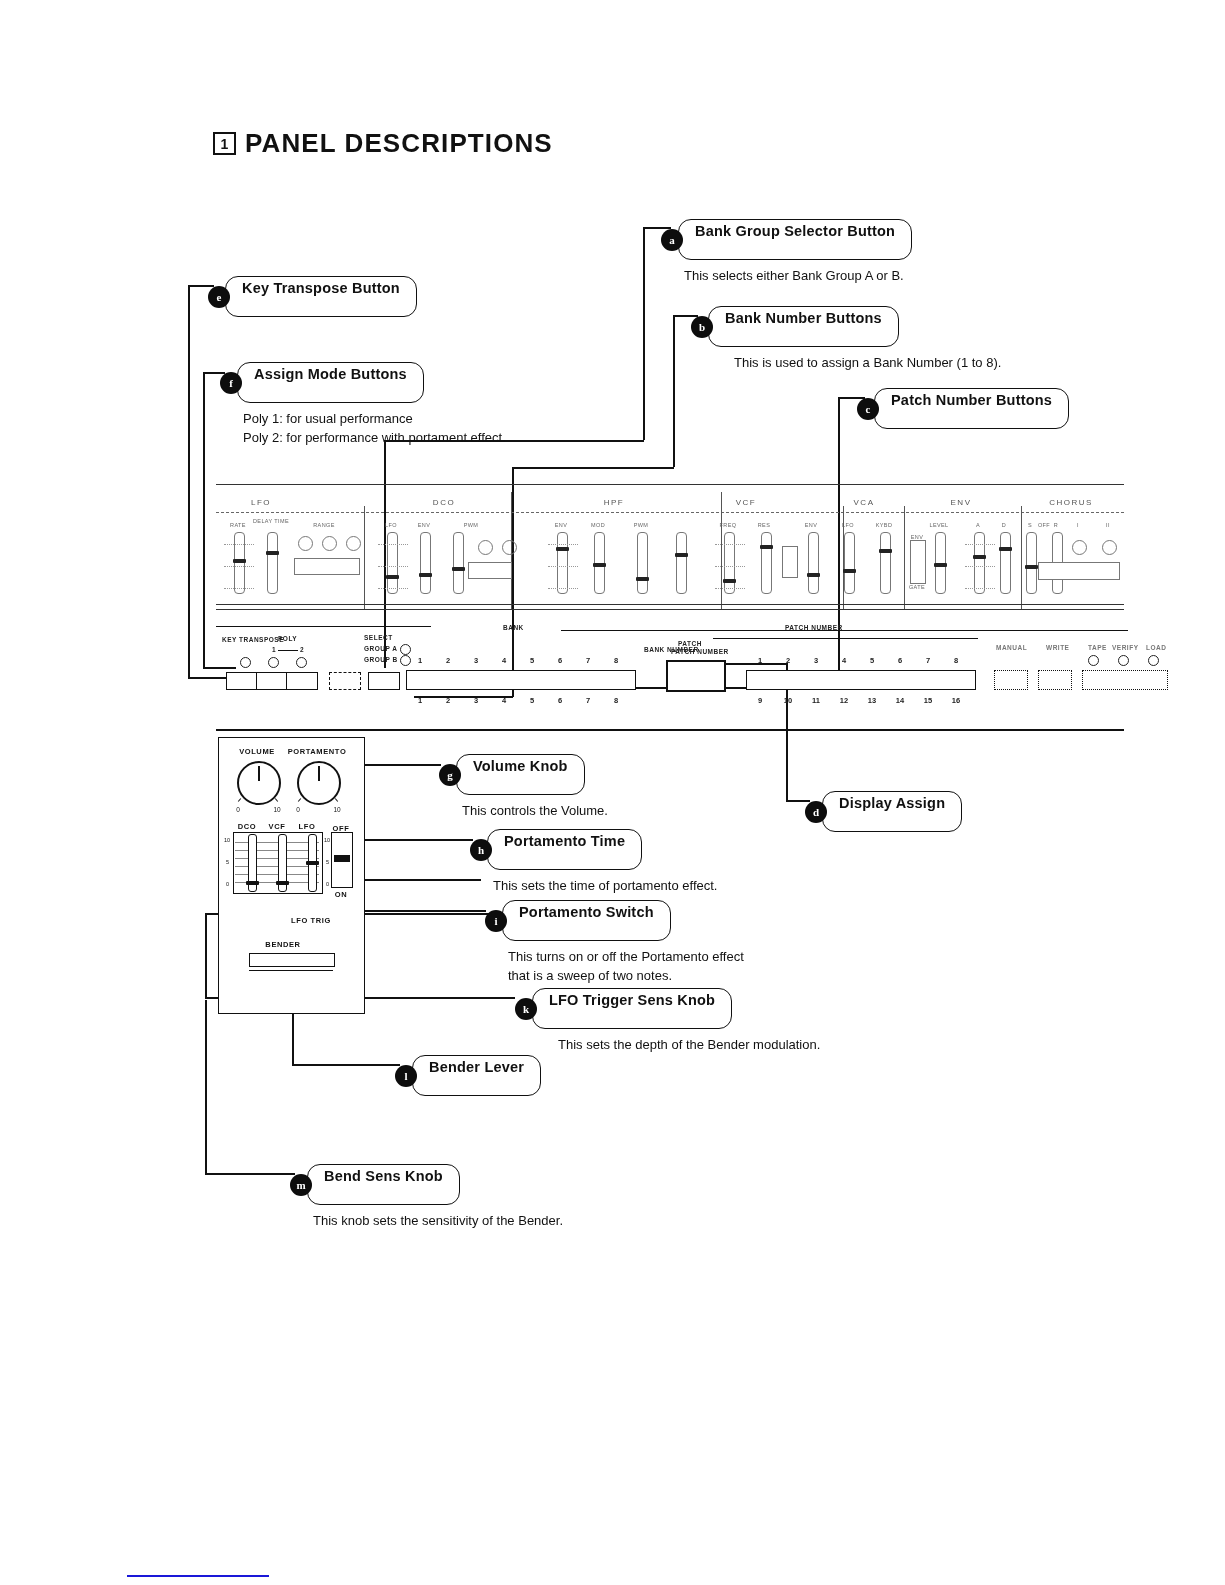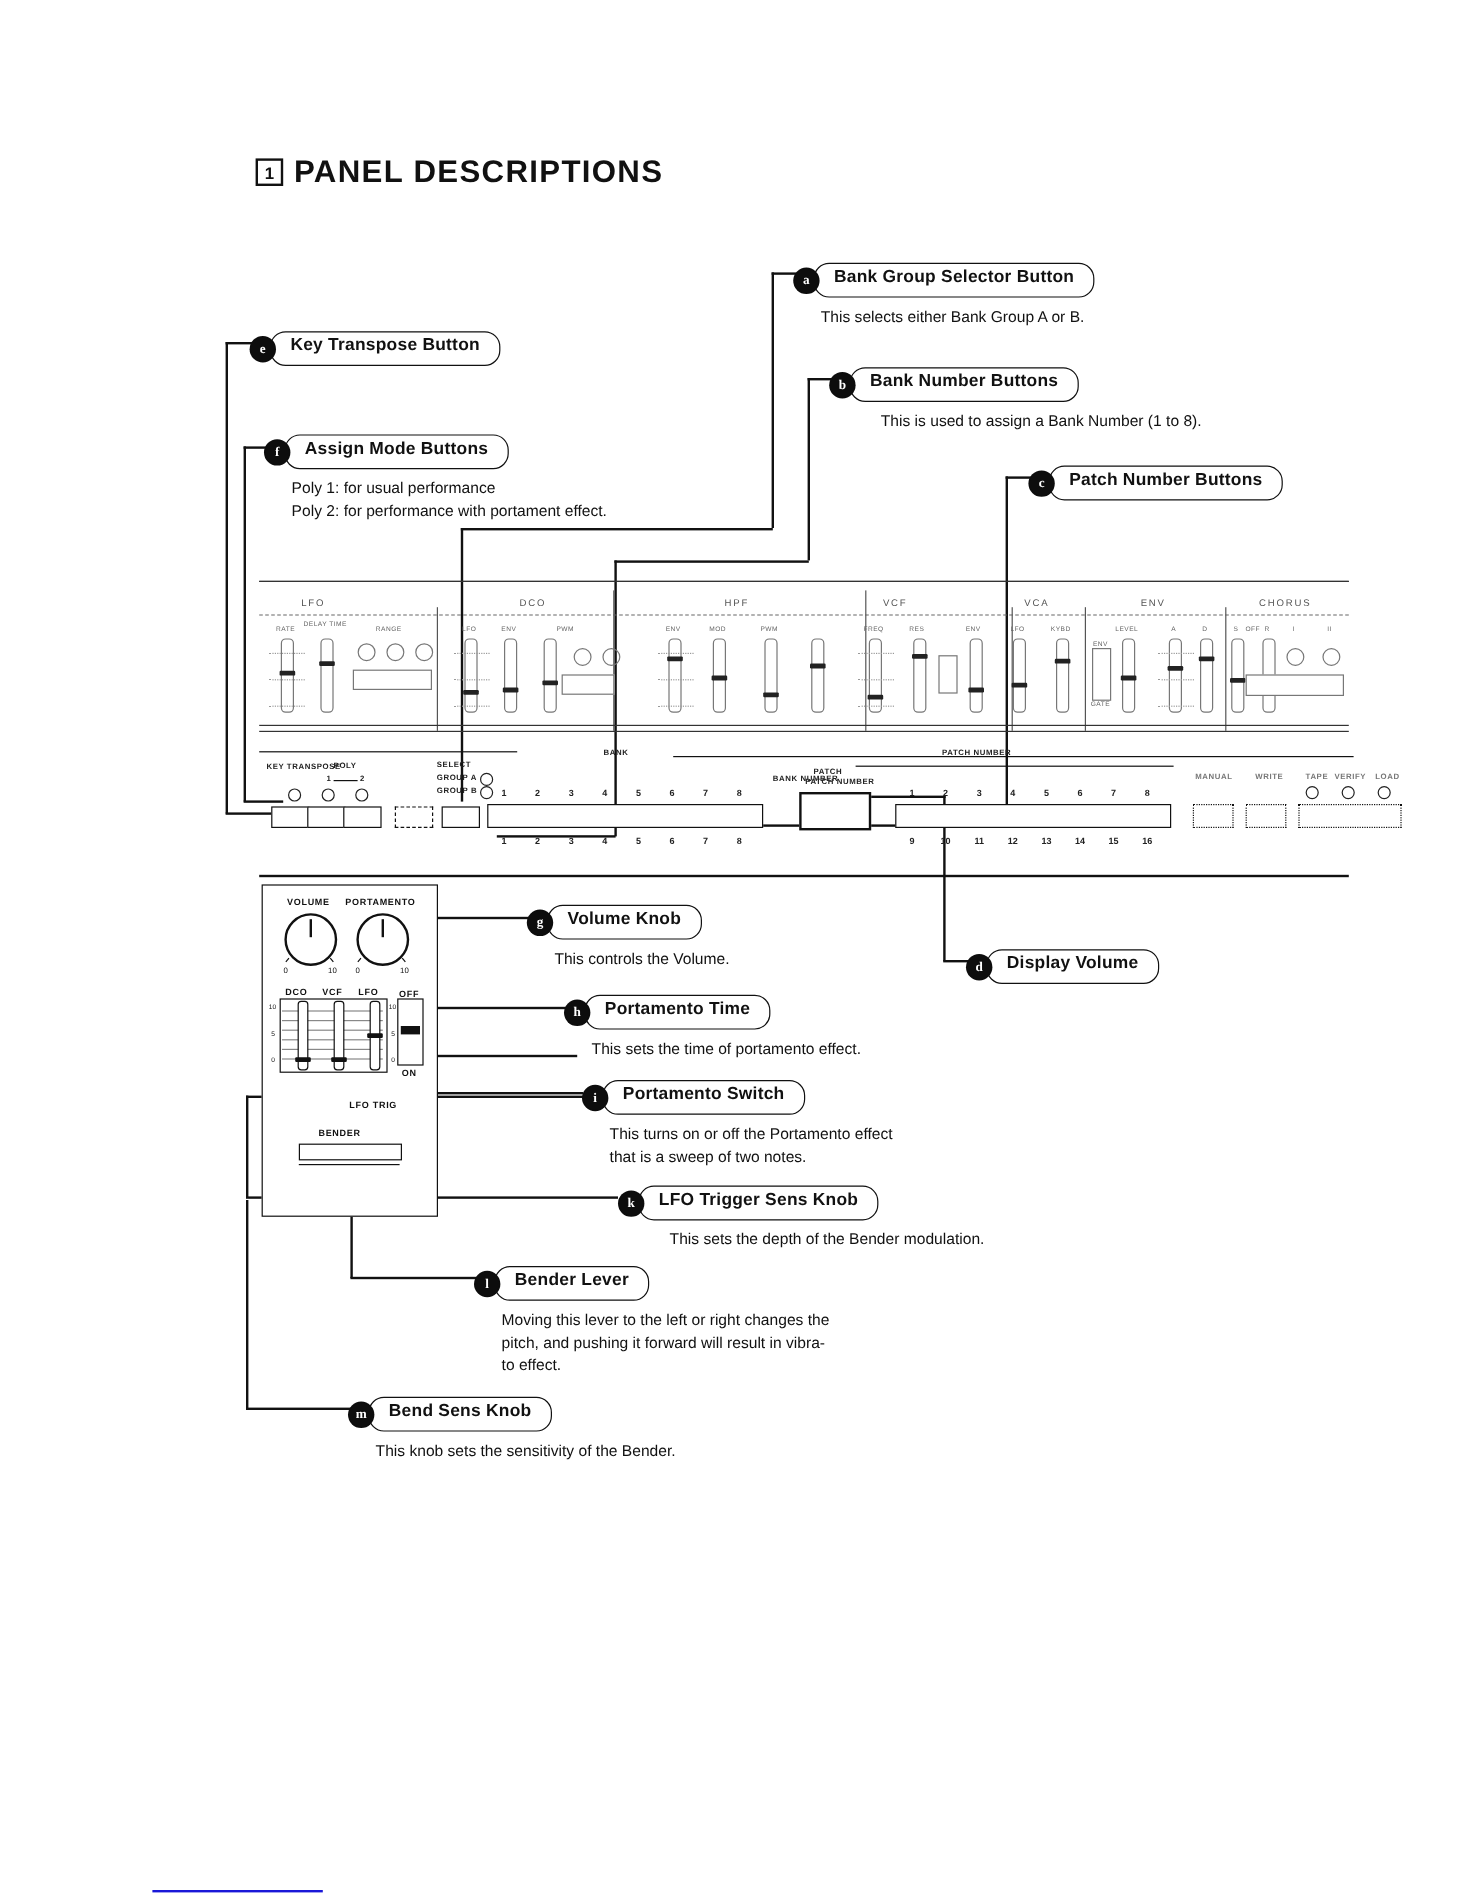--- a/index.html
+++ b/index.html
@@ -26,21 +26,21 @@
   .callout .head{display:flex;align-items:center;}
   .marker{
     width:20px;height:20px;border-radius:50%;background:#0d0d0d;color:#fff;
     font-size:11px;font-weight:700;line-height:20px;text-align:center;
     font-family:"Liberation Serif","DejaVu Serif",serif;
     margin-right:-4px;z-index:3;position:relative;
     box-shadow:0 0 0 1px #0d0d0d;
   }
   .pill{
     border:1.5px solid #111;border-radius:13px;
-    padding:3px 16px 8px 16px;font-size:14.5px;font-weight:700;
+    padding:3px 16px 20px 16px;font-size:14.5px;font-weight:700;
     background:#fff;white-space:nowrap;letter-spacing:.2px;
   }
   .desc{font-size:13px;line-height:1.45;margin-top:7px;white-space:pre-line;font-weight:400;}
   .desc.indent1{margin-left:22px;}
   .desc.indent2{margin-left:42px;}
 
   
   .lead{position:absolute;background:#111;}
   .lh{height:1.6px;}
   .lv{width:1.6px;}
@@ -165,21 +165,21 @@
   <div class="callout" style="left:858px;top:388px;">
     <div class="head">
       <span class="marker">c</span>
       <span class="pill">Patch Number Buttons</span>
     </div>
   </div>
 
   <div class="callout" style="left:806px;top:791px;">
     <div class="head">
       <span class="marker">d</span>
-      <span class="pill">Display Volume</span>
+      <span class="pill">Display Assign</span>
     </div>
   </div>
 
   <div class="callout" style="left:209px;top:276px;">
     <div class="head">
       <span class="marker">e</span>
       <span class="pill">Key Transpose Button</span>
     </div>
   </div>
 
@@ -223,23 +223,20 @@
       <span class="pill">LFO Trigger Sens Knob</span>
     </div>
     <div class="desc indent2">This sets the depth of the Bender modulation.</div>
   </div>
 
   <div class="callout" style="left:396px;top:1055px;">
     <div class="head">
       <span class="marker">l</span>
       <span class="pill">Bender Lever</span>
     </div>
-    <div class="desc indent1">Moving this lever to the left or right changes the
-pitch, and pushing it forward will result in vibra-
-to effect.</div>
   </div>
 
   <div class="callout" style="left:291px;top:1164px;">
     <div class="head">
       <span class="marker">m</span>
       <span class="pill">Bend Sens Knob</span>
     </div>
     <div class="desc indent1">This knob sets the sensitivity of the Bender.</div>
   </div>
 

